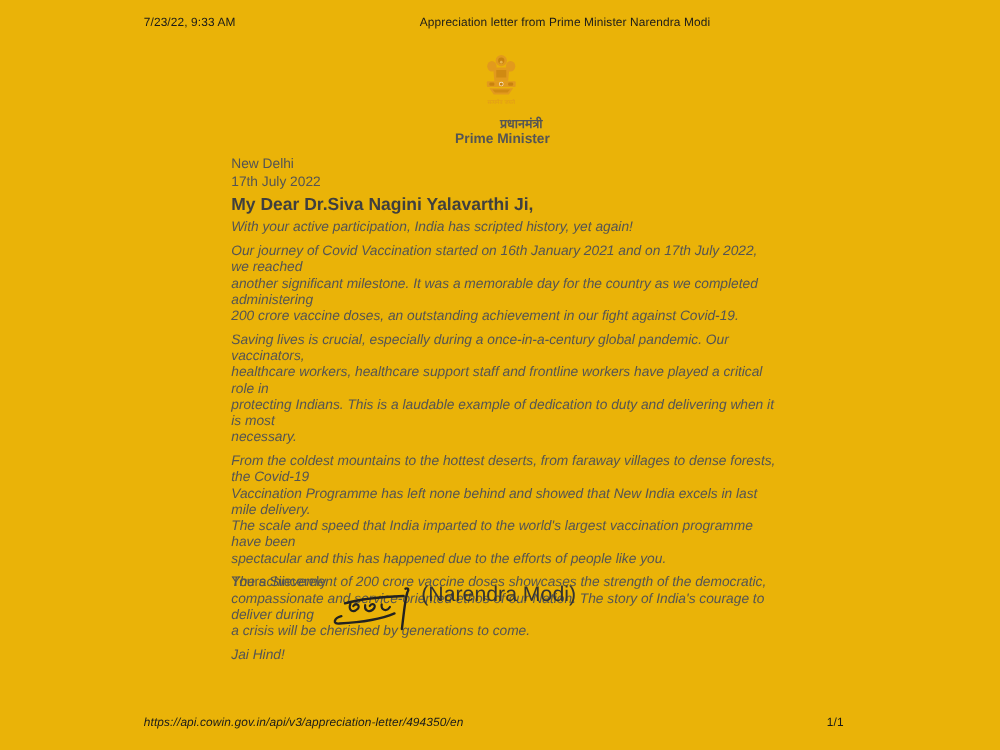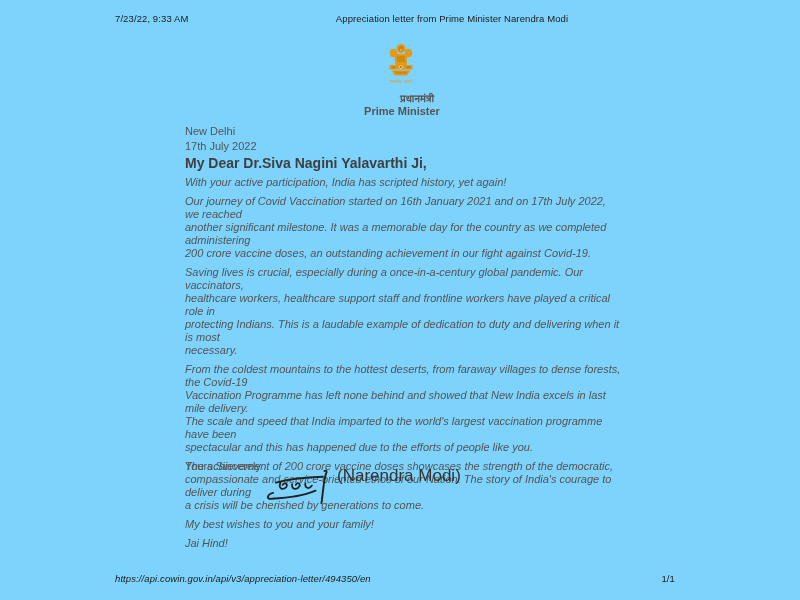--- a/index.html
+++ b/index.html
@@ -1,21 +1,21 @@
 <!DOCTYPE html>
 <html><head>
 <meta charset="utf-8">
 <style>
   * { margin: 0; padding: 0; box-sizing: border-box; }
   html, body { background: #ffffff; }
   .canvas {
     position: relative;
     width: 800px;
     height: 600px;
-    background: #7dd3fc;
+    background: #eab308;
     overflow: hidden;
     font-family: "Liberation Sans", sans-serif;
   }
 
   
   .print-meta {
     position: absolute;
     font-size: 9.5px;
     color: #1a1a1a;
     letter-spacing: 0.1px;
@@ -131,21 +131,20 @@
 healthcare workers, healthcare support staff and frontline workers have played a critical role in
 protecting Indians. This is a laudable example of dedication to duty and delivering when it is most
 necessary.</p>
     <p>From the coldest mountains to the hottest deserts, from faraway villages to dense forests, the Covid-19
 Vaccination Programme has left none behind and showed that New India excels in last mile delivery.
 The scale and speed that India imparted to the world's largest vaccination programme have been
 spectacular and this has happened due to the efforts of people like you.</p>
     <p>The achievement of 200 crore vaccine doses showcases the strength of the democratic,
 compassionate and service-oriented ethos of our Nation. The story of India's courage to deliver during
 a crisis will be cherished by generations to come.</p>
-    <p>My best wishes to you and your family!</p>
     <p>Jai Hind!</p>
   </div>
 
   <div class="closing-block">
     <div>Yours Sincerely</div>
     <div class="signature-wrap">
       <svg width="74" height="44" viewBox="0 0 100 60" xmlns="http://www.w3.org/2000/svg" fill="none" stroke="#222222" stroke-linecap="round" stroke-linejoin="round">
 
         <path d="M20 20 C38 15 60 13 84 12" stroke-width="2.6"></path>
 

